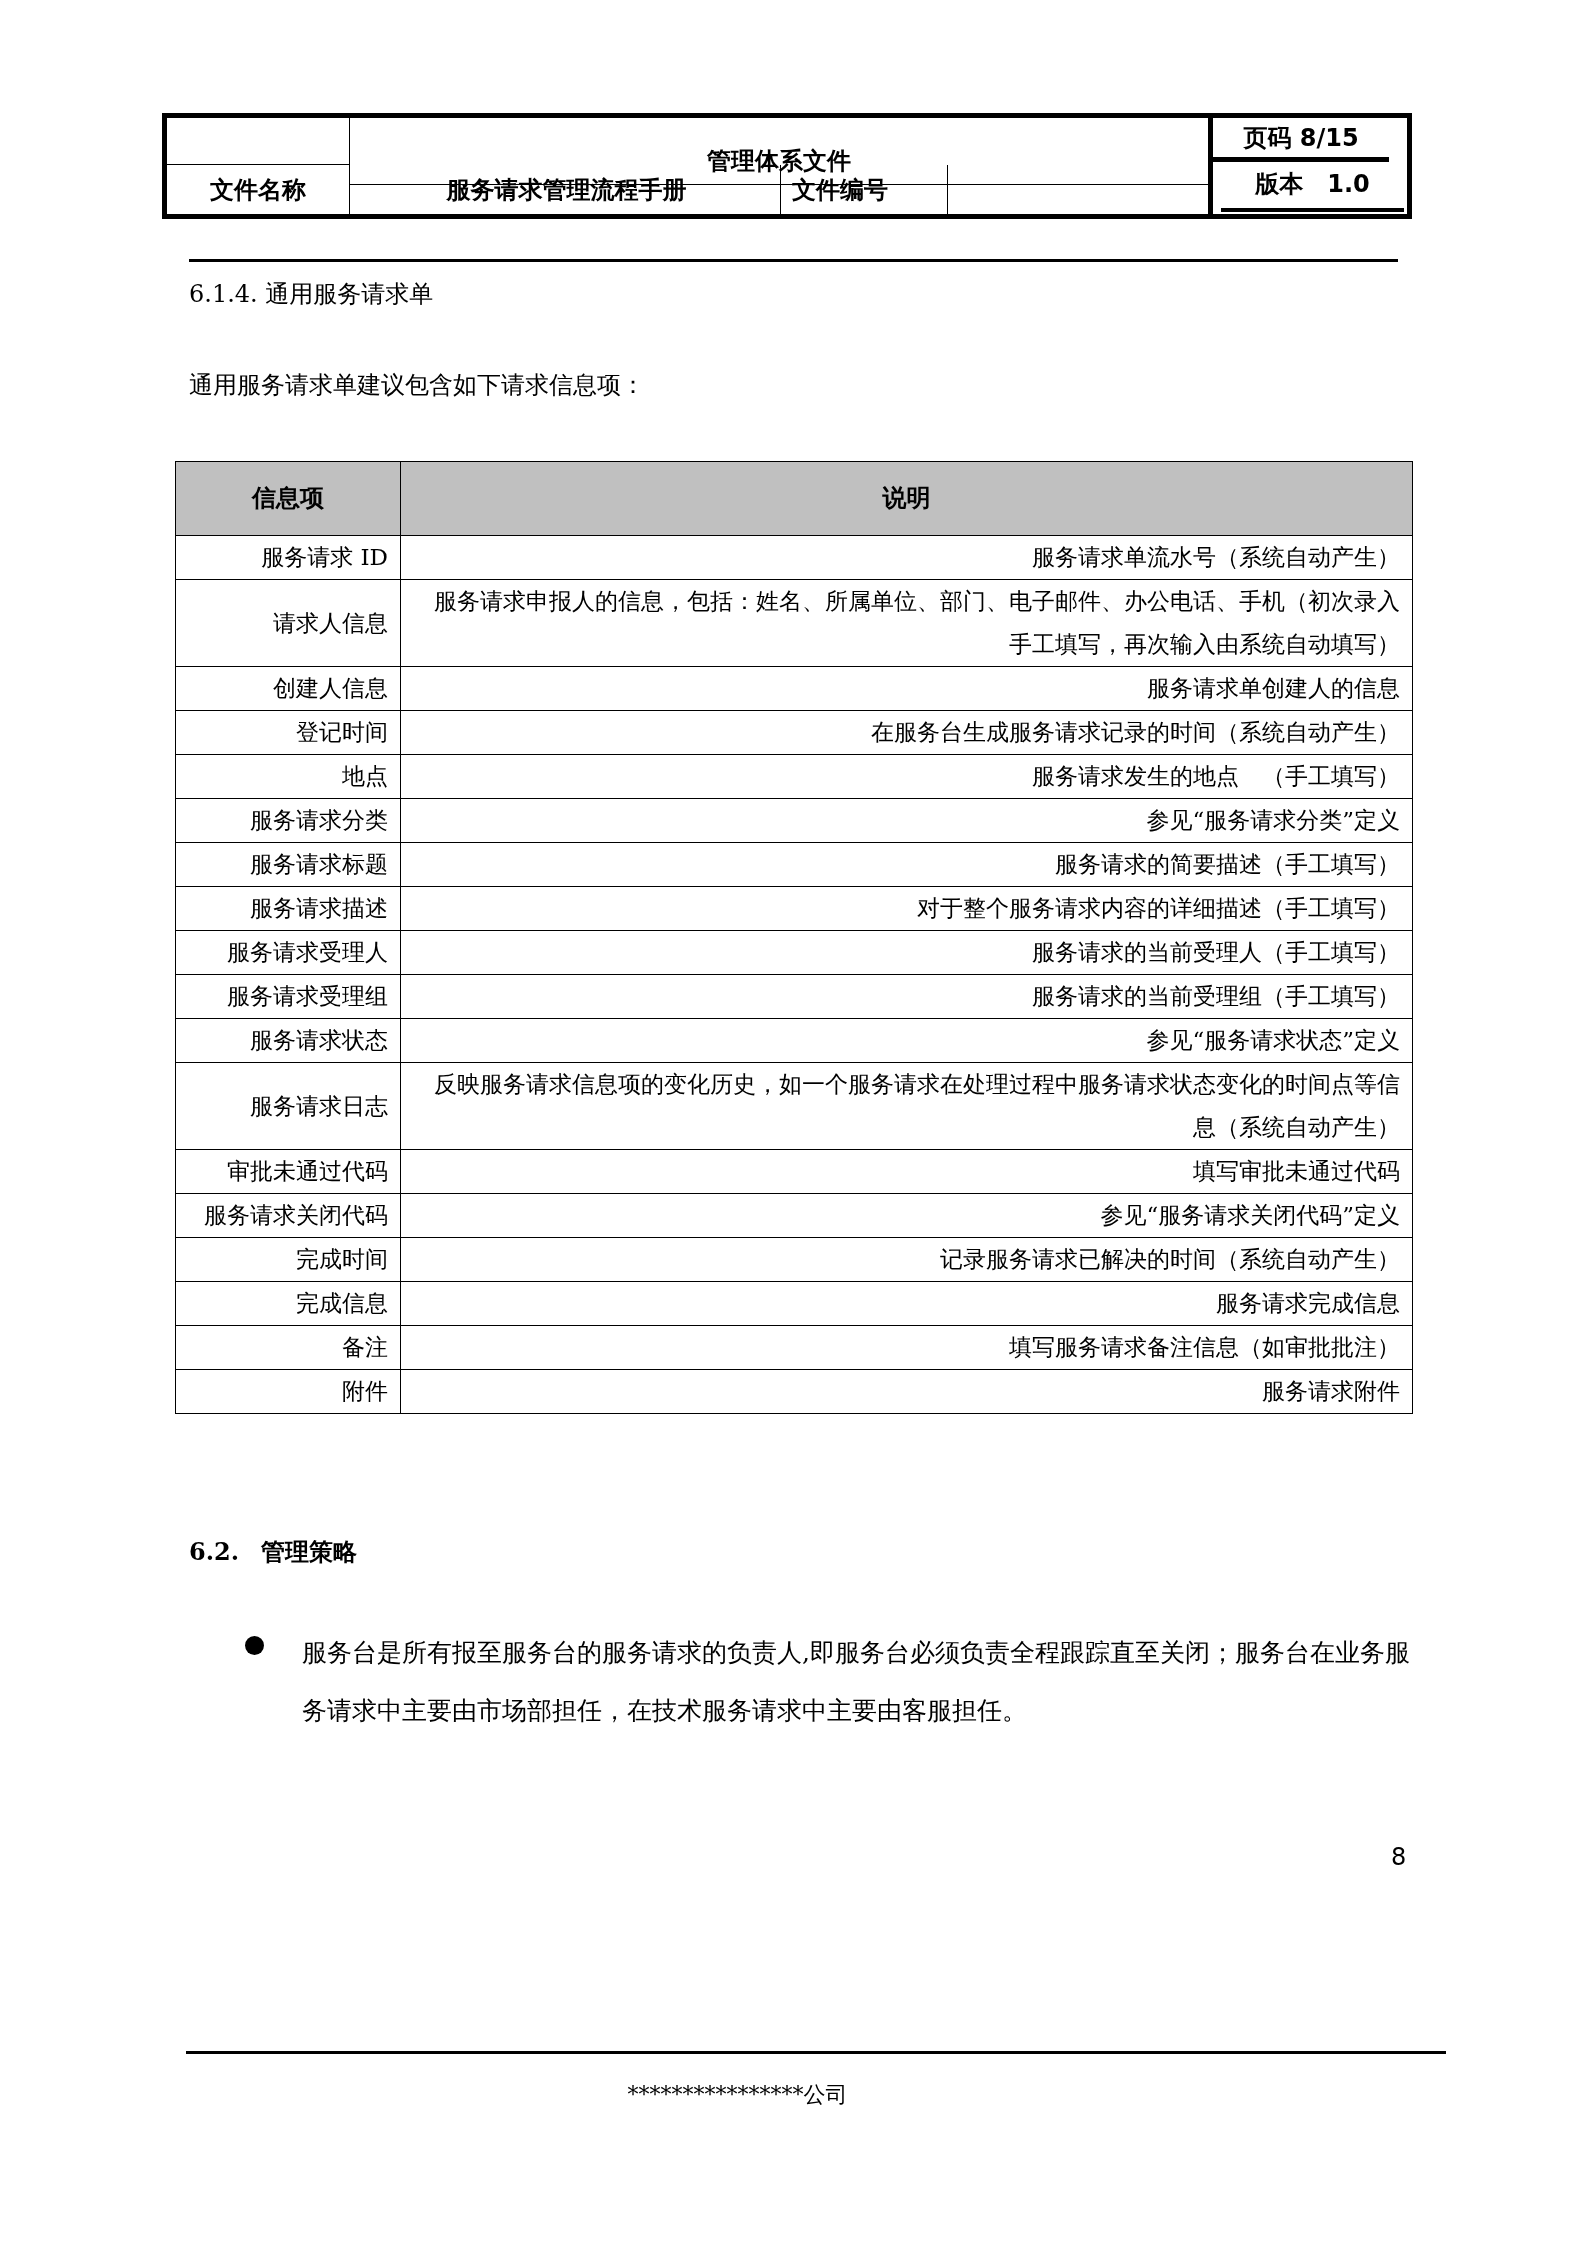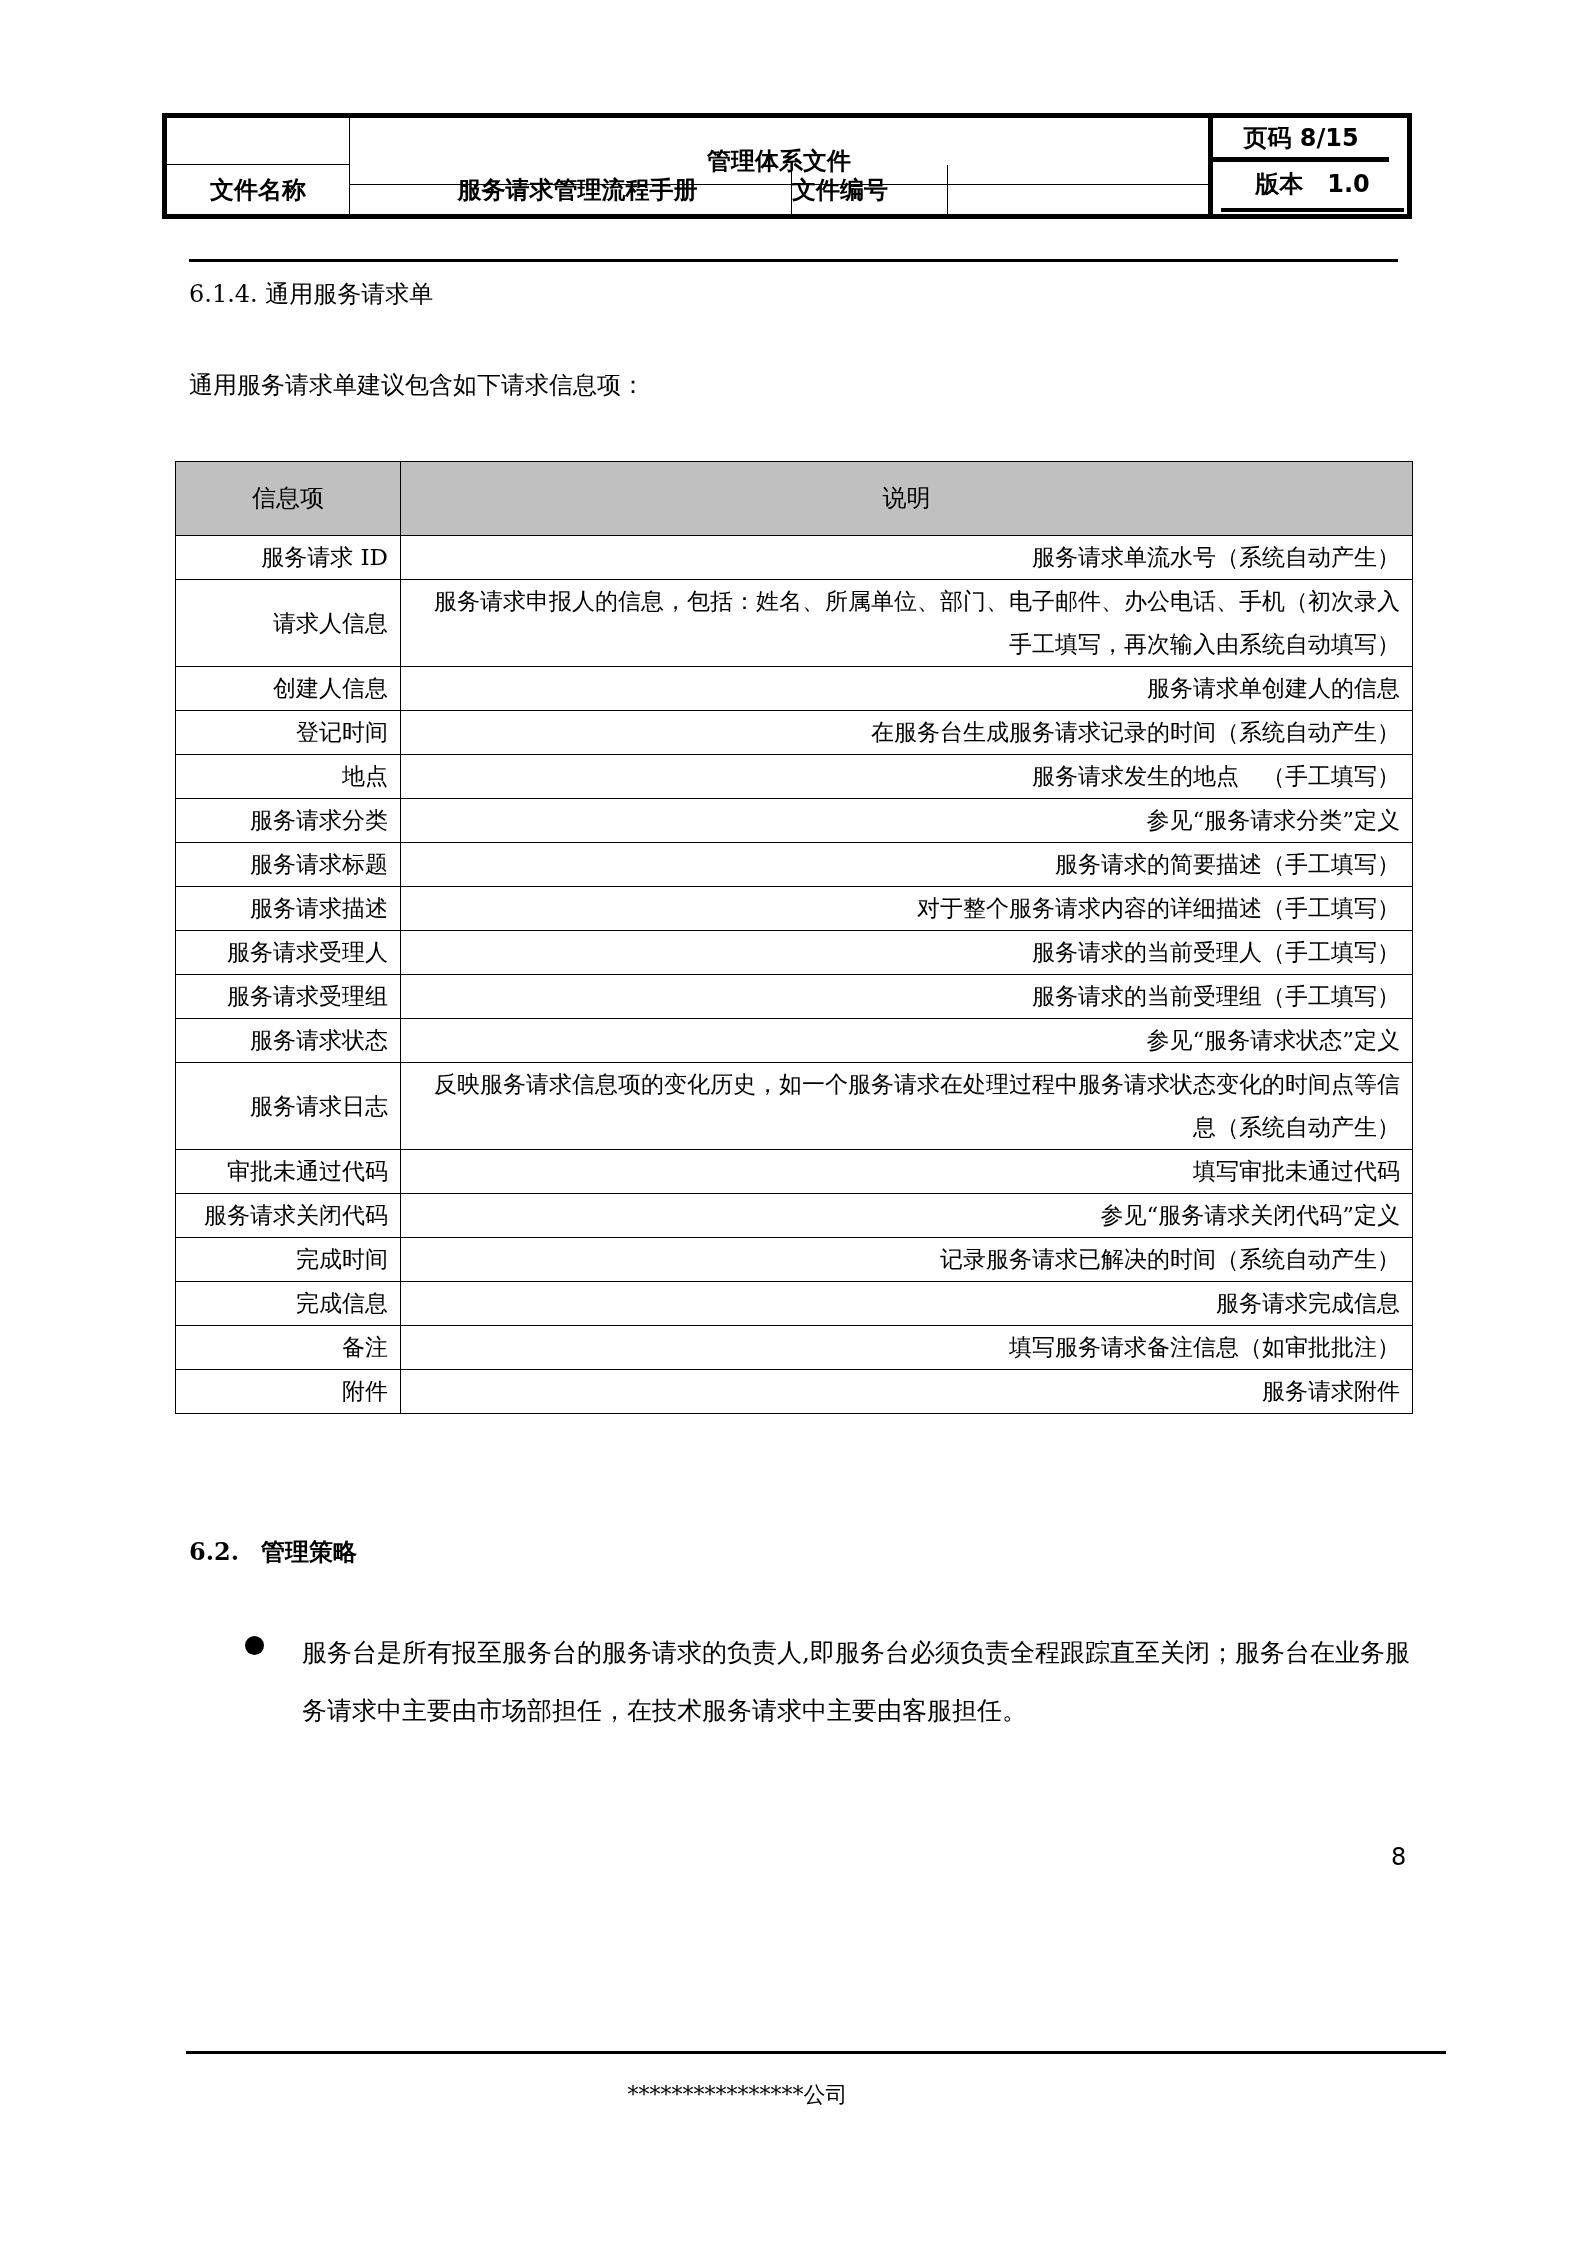--- a/index.html
+++ b/index.html
@@ -7,21 +7,21 @@
          font-family: "DejaVu Sans", "Liberation Sans", sans-serif; color: #000; }
 
   
   .hdr { position: absolute; left: 162px; top: 113px; width: 1250px; height: 106px;
          box-sizing: border-box; border: 5px solid #000; }
   .hdr .cell { position: absolute; box-sizing: border-box; display: flex;
                align-items: center; justify-content: center; font-weight: bold; font-size: 24px; }
   .hdr .c-empty { left: 0; top: 0; width: 183px; height: 47px; border-right: 1.5px solid #000; border-bottom: 1.5px solid #000; }
   .hdr .c-title { left: 183px; top: 0; width: 858px; height: 47px; border-bottom: 1.5px solid #000; margin-top: 20px; }
   .hdr .c-name-label { left: 0; top: 47px; width: 183px; height: 49px; border-right: 1.5px solid #000; }
-  .hdr .c-name { left: 197px; top: 47px; width: 428px; height: 49px; border-right: 1.5px solid #000; }
+  .hdr .c-name { left: 186px; top: 47px; width: 428px; height: 49px; border-right: 1.5px solid #000; }
   .hdr .c-num-label { left: 611px; top: 47px; width: 170px; height: 49px; border-right: 1.5px solid #000; justify-content: flex-start; padding-left: 14px; }
   .hdr .c-num { left: 781px; top: 47px; width: 260px; height: 49px; }
   .hdr .right { position: absolute; left: 1041px; top: -5px; width: 204px; height: 106px;
                 box-sizing: border-box; border-left: 5px solid #000; }
   .hdr .c-page { position: absolute; left: 0; top: 5px; width: 176px; height: 44px; border-bottom: 5px solid #000;
                  box-sizing: border-box; display: flex; align-items: center; justify-content: center;
                  font-weight: bold; font-size: 24px; }
   .hdr .c-ver { position: absolute; left: 0; top: 49px; width: 199px; height: 44px;
                 display: flex; align-items: center; justify-content: center; font-weight: bold; font-size: 24px; text-align: right; }
   .hdr .ver-underline { position: absolute; left: 8px; top: 95px; width: 183px; height: 4px; background: #000; }
@@ -32,21 +32,21 @@
   .section-heading { position: absolute; left: 189px; top: 278px; font-size: 24px;
                      font-family: "DejaVu Serif", "Liberation Serif", serif; }
   .intro { position: absolute; left: 189px; top: 369px; font-size: 24px;
            font-family: Liberation Sans, sans-serif; }
 
   
   table.info { position: absolute; left: 175px; top: 461px; width: 1238px;
                border-collapse: collapse; font-family: "DejaVu Serif", "Liberation Serif", serif; font-size: 23px; }
   table.info th, table.info td { border: 1.5px solid #000; padding: 0 12px; text-align: right;
                                  vertical-align: middle; line-height: 43px; }
-  table.info th { background: #c0c0c0; height: 73px; text-align: center; font-weight: normal;
+  table.info th { background: #c0c0c0; height: 73px; text-align: center; font-weight: bold;
                   font-family: "DejaVu Sans", "Liberation Sans", sans-serif; font-size: 24px; }
   table.info td.k { width: 198px; padding-left: 14px; }
   table.info td.v { padding-left: 14px; }
 
   
   .h62 { position: absolute; left: 189px; top: 1536px; font-size: 24px; font-weight: bold; }
   .h62 .num { font-family: "DejaVu Serif", "Liberation Serif", serif; margin-right: 22px; }
   .bullet-dot { position: absolute; left: 245px; top: 1636px; width: 19px; height: 19px; border-radius: 50%; background: #000; }
   .bullet-text { position: absolute; left: 302px; top: 1624px; width: 1120px; font-size: 25px; line-height: 58px;
                  font-family: "DejaVu Serif", "Liberation Serif", serif; }

